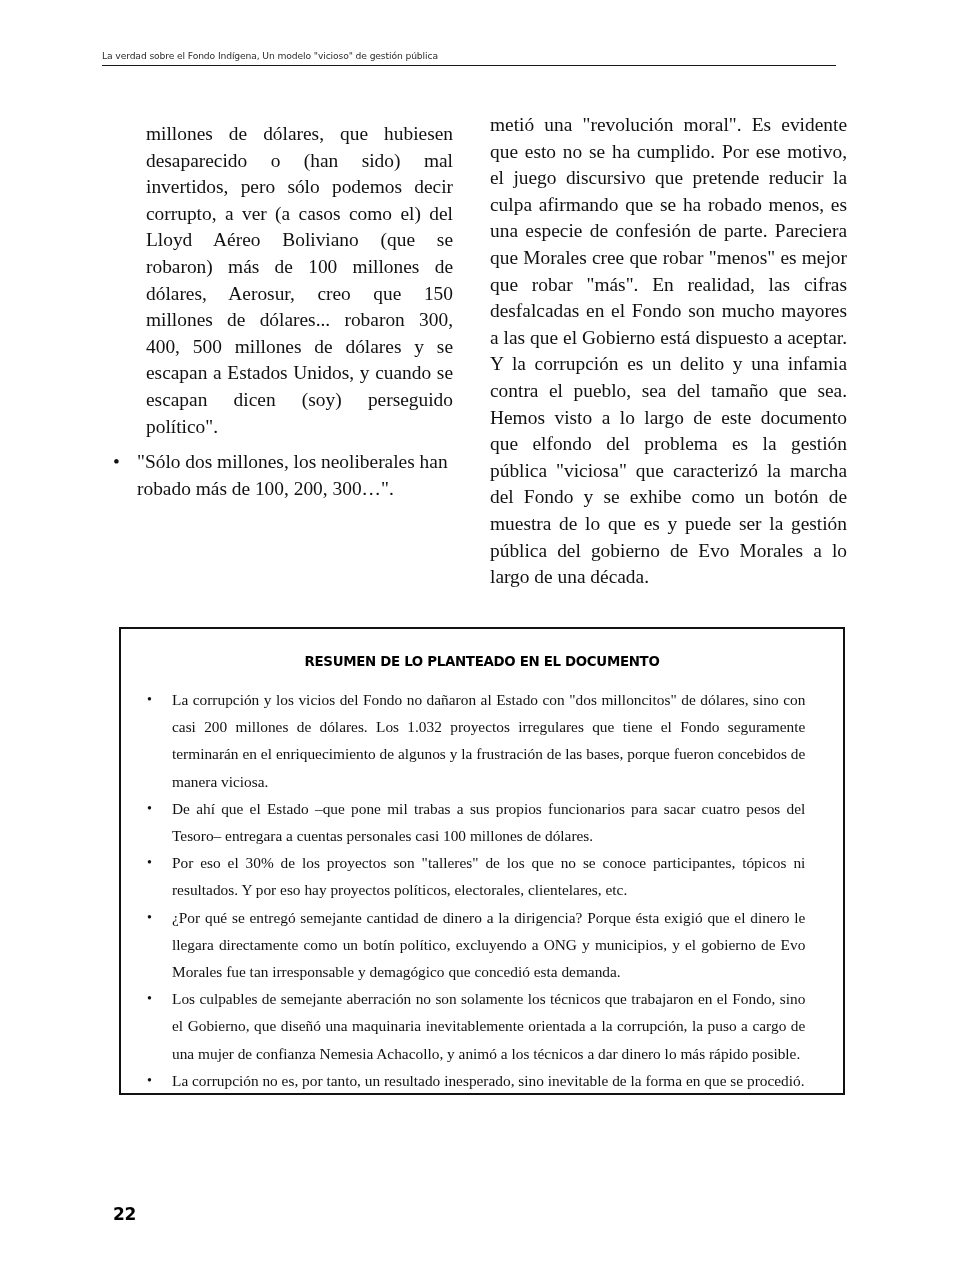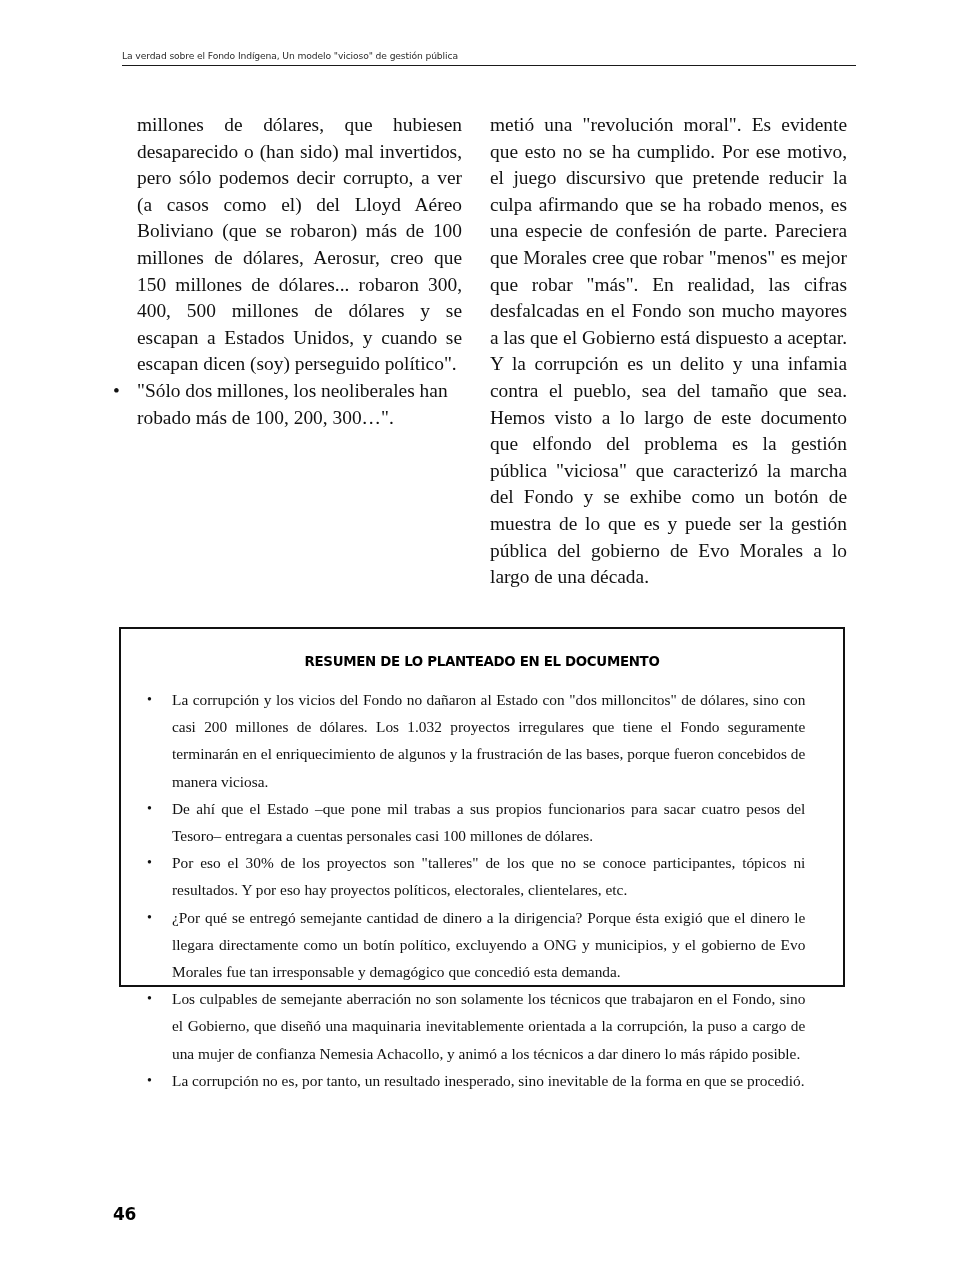--- a/index.html
+++ b/index.html
@@ -12,21 +12,21 @@
     height: 1280px;
     position: relative;
     font-family: "Liberation Serif", serif;
     color: #000000;
     overflow: hidden;
   }
 
   
   .page-header {
     position: absolute;
-    left: 122px;
+    left: 102px;
     top: 50px;
     width: 734px;
   }
   .page-header .header-text {
     font-family: "DejaVu Sans", sans-serif;
     font-size: 9.2px;
     letter-spacing: -0.12px;
     color: #2b2b2b;
     line-height: 12px;
     white-space: nowrap;
@@ -51,21 +51,21 @@
   }
   .col {
     width: 349px;
   }
   .col-right { width: 357px; }
 
   .body-para {
     font-size: 19.4px;
     line-height: 26.6px;
     text-align: justify;
-    margin: 0;
+    margin: 9px;
     color: #111111;
   }
   .body-para.hang {
     
     padding-left: 24px;
   }
   .bullet-item {
     display: flex;
     font-size: 19.4px;
     line-height: 26.6px;
@@ -101,21 +101,21 @@
     color: #111111;
     text-align-last: left;
   }
 
   
   .summary-box {
     position: absolute;
     left: 119px;
     top: 627px;
     width: 726px;
-    height: 360px;
+    height: 468px;
     border: 2.2px solid #111111;
     box-sizing: border-box;
     background: #ffffff;
   }
   .summary-title {
     font-family: "DejaVu Sans", sans-serif;
     font-weight: bold;
     font-size: 14.4px;
     letter-spacing: -0.35px;
     text-align: center;
@@ -214,13 +214,13 @@
       <span class="bullet-mark">•</span>
       <span class="li-text">Los culpables de semejante aberración no son solamente los técnicos que trabajaron en el Fondo, sino el Gobierno, que diseñó una maquinaria inevitablemente orientada a la corrupción, la puso a cargo de una mujer de confianza Nemesia Achacollo, y animó a los técnicos a dar dinero lo más rápido posible.</span>
     </li>
     <li>
       <span class="bullet-mark">•</span>
       <span class="li-text">La corrupción no es, por tanto, un resultado inesperado, sino inevitable de la forma en que se procedió.</span>
     </li>
   </ul>
 </section>
 
-<div class="folio">46</div>
+<div class="folio">22</div>
 
 </body></html>

